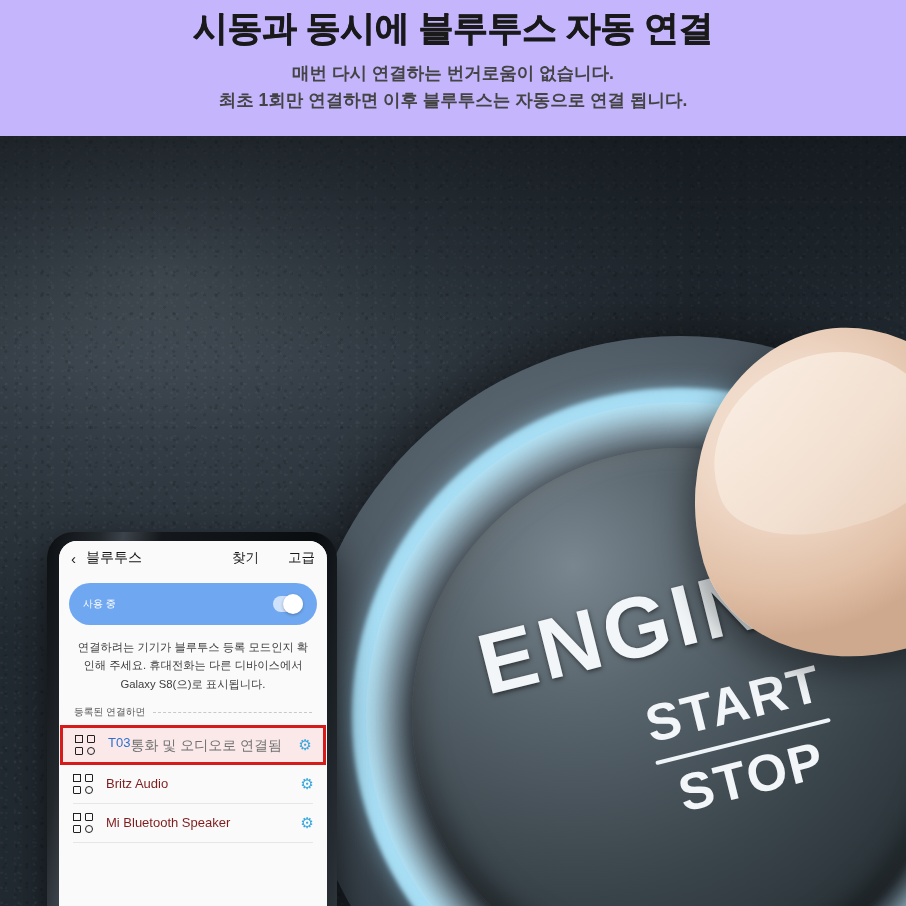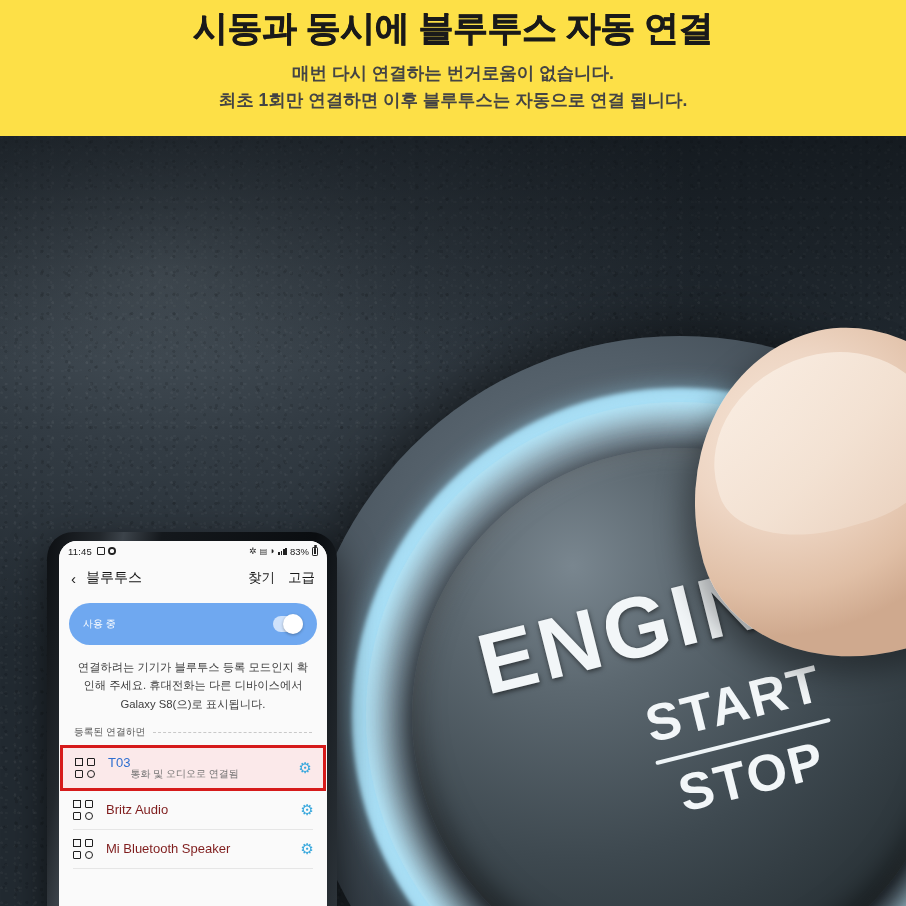--- a/index.html
+++ b/index.html
@@ -7,21 +7,21 @@
     width: 906px; height: 906px;
     font-family: "Liberation Sans", "DejaVu Sans", sans-serif;
     background: #ffffff;
     overflow: hidden;
   }
   .page { position: relative; width: 906px; height: 906px; background: #fff; }
 
   
   .banner {
     position: absolute; left: 0; top: 0; width: 906px; height: 136px;
-    background: #fde047;
+    background: #c4b5fd;
     display: flex; flex-direction: column; align-items: center;
     padding-top: 6px;
   }
   .banner-title {
     font-size: 35px; font-weight: 900; color: #1a1a1a;
     letter-spacing: -0.5px; line-height: 1.25;
     font-family: "Liberation Sans", "DejaVu Sans", sans-serif;
     text-align: center;
     -webkit-text-stroke: 0.6px #1a1a1a;
   }
@@ -172,21 +172,21 @@
   .sb-batt::before { content:""; position:absolute; left:1.4px; top:-2.2px; width:2.4px; height:1.4px; background:#222; border-radius:1px;}
   .sb-batt::after { content:""; position:absolute; left:.6px; right:.6px; bottom:.6px; height:5.6px; background:#222; border-radius:.5px;}
 
   
   .navbar {
     height: 34px; display: flex; align-items: center;
     padding: 0 12px; background: #fafafa;
   }
   .nav-back { font-size: 15px; color: #1a1a1a; line-height: 1; margin-right: 10px; font-weight: 300; }
   .nav-title { font-size: 14px; color: #111; font-weight: 500; }
-  .nav-actions { margin-left: auto; display: flex; gap: 13px; }
+  .nav-actions { margin-left: auto; display: flex; gap: 29px; }
   .nav-action { font-size: 13.5px; color: #1a1a1a; font-weight: 500; }
 
   
   .toggle-card {
     margin: 8px 10px 0; height: 42px; border-radius: 21px;
     background: #6fa8f0;
     display: flex; align-items: center; padding: 0 14px;
   }
   .toggle-label { font-size: 10px; color: #ffffff; font-weight: 500; }
   .toggle-sw {
@@ -225,21 +225,21 @@
   }
   .dev-icon { width: 20px; height: 20px; position: relative; flex: 0 0 auto; }
   .dev-icon span { position: absolute; width: 8px; height: 8px; border: 1.7px solid #1f1f1f; }
   .dev-icon .tl { left: 0; top: 0; border-radius: 0; }
   .dev-icon .tr { right: 0; top: 0; border-radius: 1px; }
   .dev-icon .bl { left: 0; bottom: 0; border-radius: 1px; }
   .dev-icon .br { right: 0; bottom: 0; border-radius: 50%; }
   .dev-text { display: flex; flex-direction: row; min-width: 0; }
   .dev-name { font-size: 13px; color: #7f1d1d; line-height: 1.25; }
   .dev-name.linked { color: #2f6fd0; }
-  .dev-sub { font-size: 10px; color: #707070; margin-top: 12px; }
+  .dev-sub { font-size: 14px; color: #707070; margin-top: 2px; }
   .dev-gear { margin-left: auto; font-size: 15px; color: #39a8dd; line-height: 1; }
   .dev-sep { height: 1px; background: #e6e6e6; margin: 0 14px; }
 </style>
 </head>
 <body>
 
 <div class="page">
 
   <div class="banner">
     <div class="banner-title">시동과 동시에 블루투스 자동 연결</div>
@@ -270,40 +270,20 @@
       </div>
     </div>
 
     <div class="finger">
       <div class="nail"></div>
     </div>
 
     <div class="phone">
       <div class="screen">
 
-        <div class="statusbar">
-          <span class="sb-time">11:45</span>
-          <span class="sb-left-icons">
-            <i class="sb-ico sb-sq"></i>
-            <i class="sb-ico sb-circ"></i>
-          </span>
-          <span class="sb-right">
-            <span class="sb-bt">✲</span>
-            <span class="sb-net">▤</span>
-            <span class="sb-wifi">◗</span>
-            <span class="sb-bars">
-                <i></i>
-                <i></i>
-                <i></i>
-                <i></i>
-              </span>
-            <span class="sb-batt-txt">83%</span>
-            <span class="sb-batt"></span>
-          </span>
-        </div>
 
         <div class="navbar">
           <span class="nav-back">‹</span>
           <span class="nav-title">블루투스</span>
           <span class="nav-actions">
             <span class="nav-action">찾기</span>
             <span class="nav-action">고급</span>
           </span>
         </div>
 

